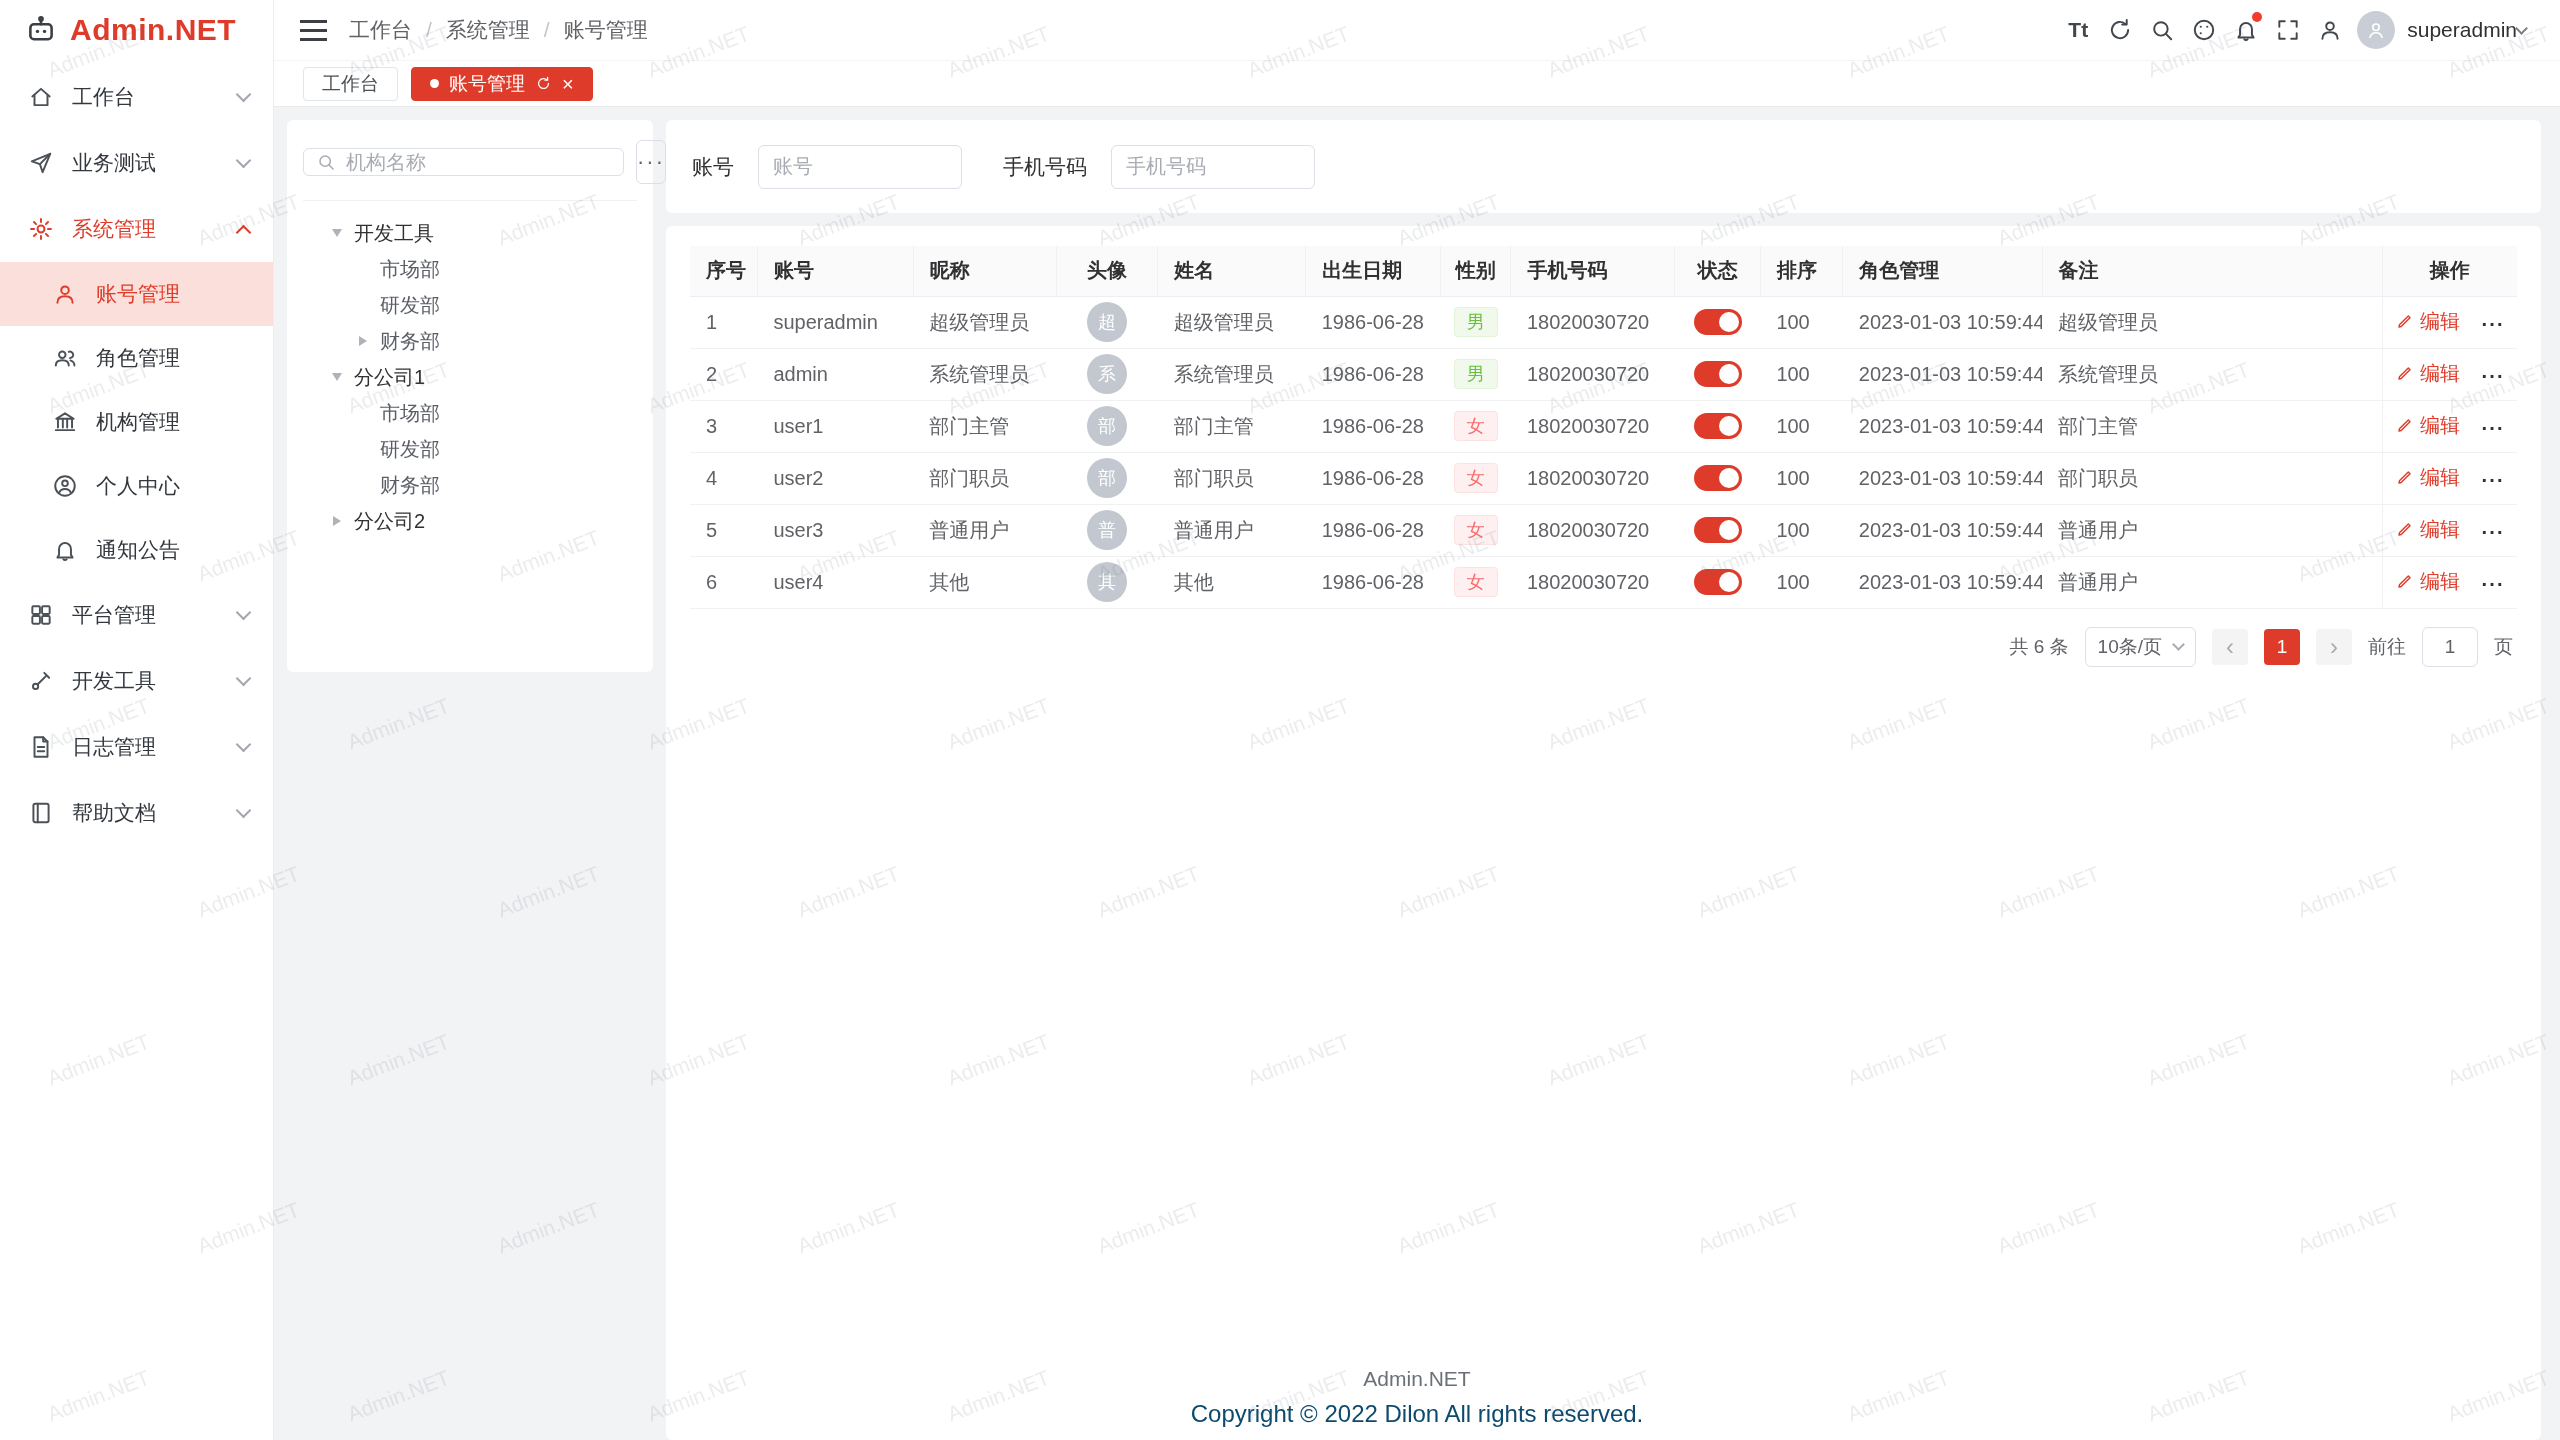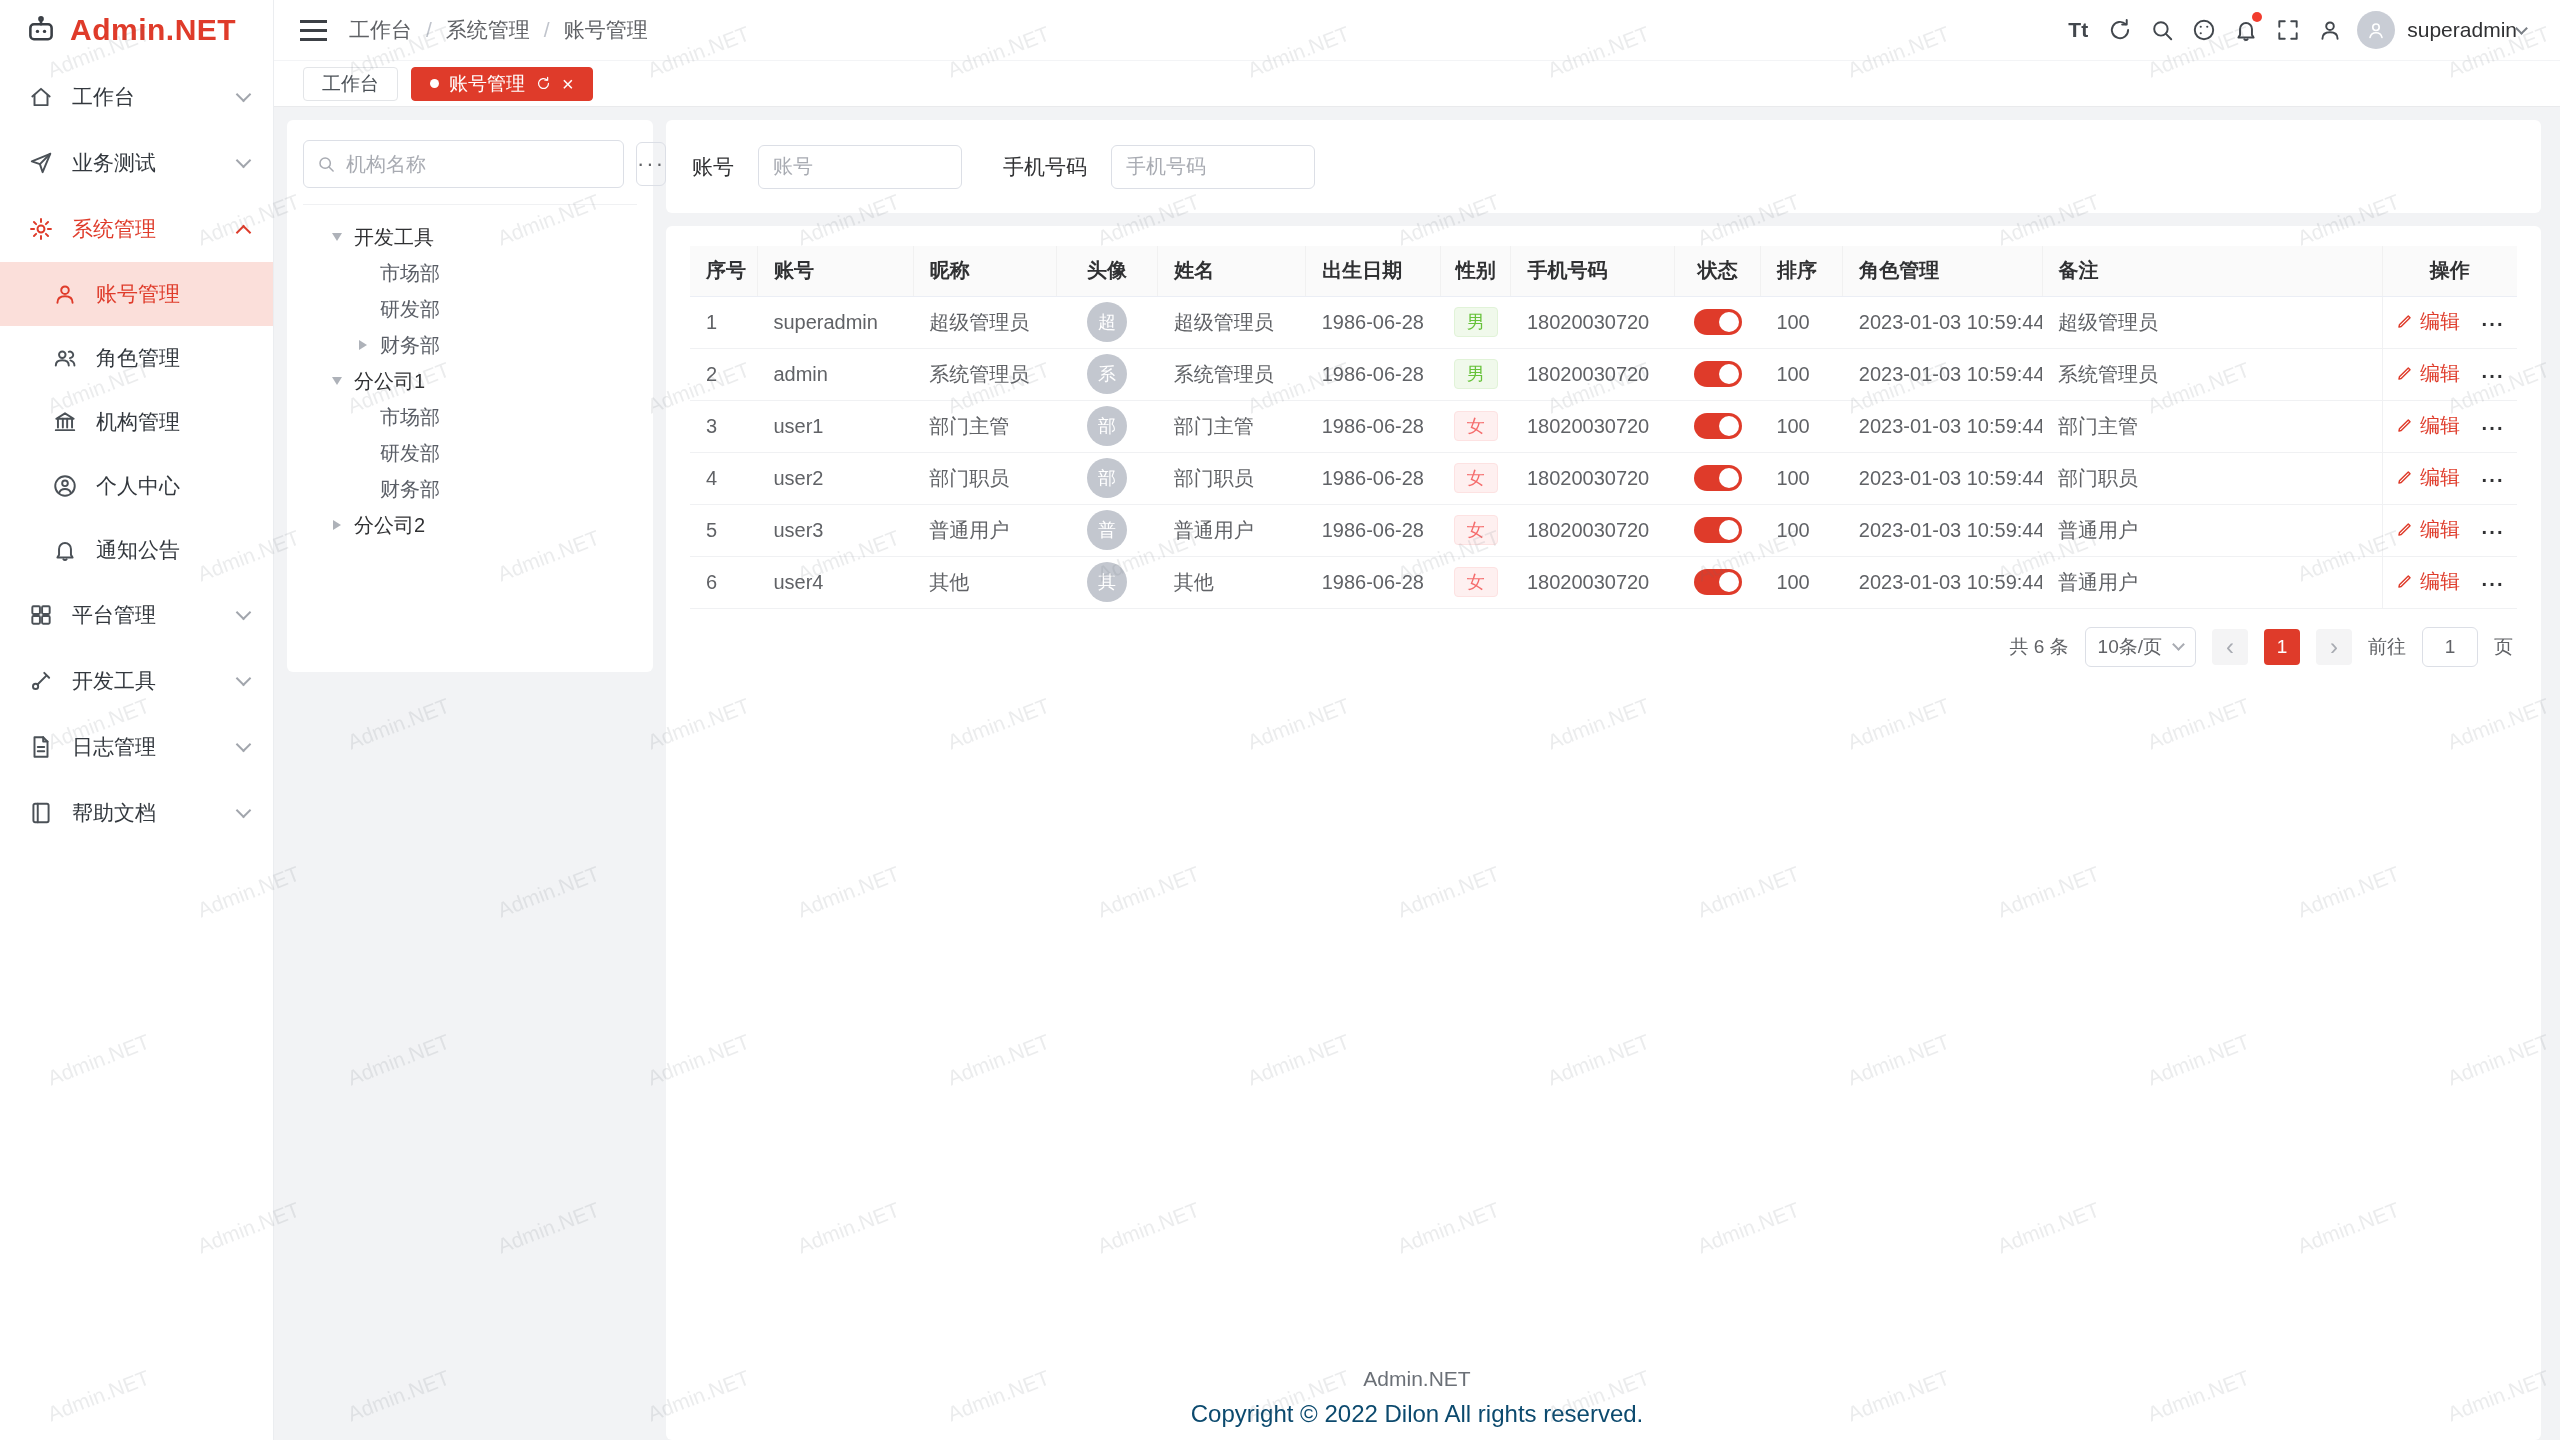--- a/index.html
+++ b/index.html
@@ -71,21 +71,21 @@
   .tab-dot{width:9px;height:9px;border-radius:50%;background:#fff}
   .tab .svgi{width:17px;height:17px}
   .tab-close{font-size:20px;line-height:1;cursor:pointer}
 
   .content{flex:1;display:flex;gap:13px;padding:13px 19px 0 13px;min-height:0}
 
   
   .tree-card{width:366px;min-width:366px;height:552px;background:#fff;border-radius:6px;
     padding:20px 16px;display:flex;flex-direction:column}
   .tree-search-row{display:flex;gap:12px;align-items:center;padding-bottom:16px;border-bottom:1px solid var(--line)}
-  .search-input{flex:1;height:48px;border:1px solid var(--border);border-radius:6px;display:flex;
+  .search-input{flex:1;height:28px;border:1px solid var(--border);border-radius:6px;display:flex;
     align-items:center;gap:10px;padding:0 12px;background:#fff}
   .search-input .svgi{width:20px;height:20px;color:#a8abb2}
   .search-input input{border:none;outline:none;flex:1;min-width:0;font-size:20px;color:var(--text);
     font-family:inherit;background:transparent}
   .search-input input::placeholder{color:#a8abb2}
   .more-box{width:56px;height:44px;border:1px solid var(--border);border-radius:6px;display:flex;
     align-items:center;justify-content:center;font-size:22px;color:var(--text2);letter-spacing:2px;cursor:pointer}
   .tree{padding-top:14px;color:#5a5e66}
   .tree-node{height:36px;display:flex;align-items:center;gap:7px;cursor:pointer;padding-left:24px}
   .tree-node.l1{padding-left:50px}

